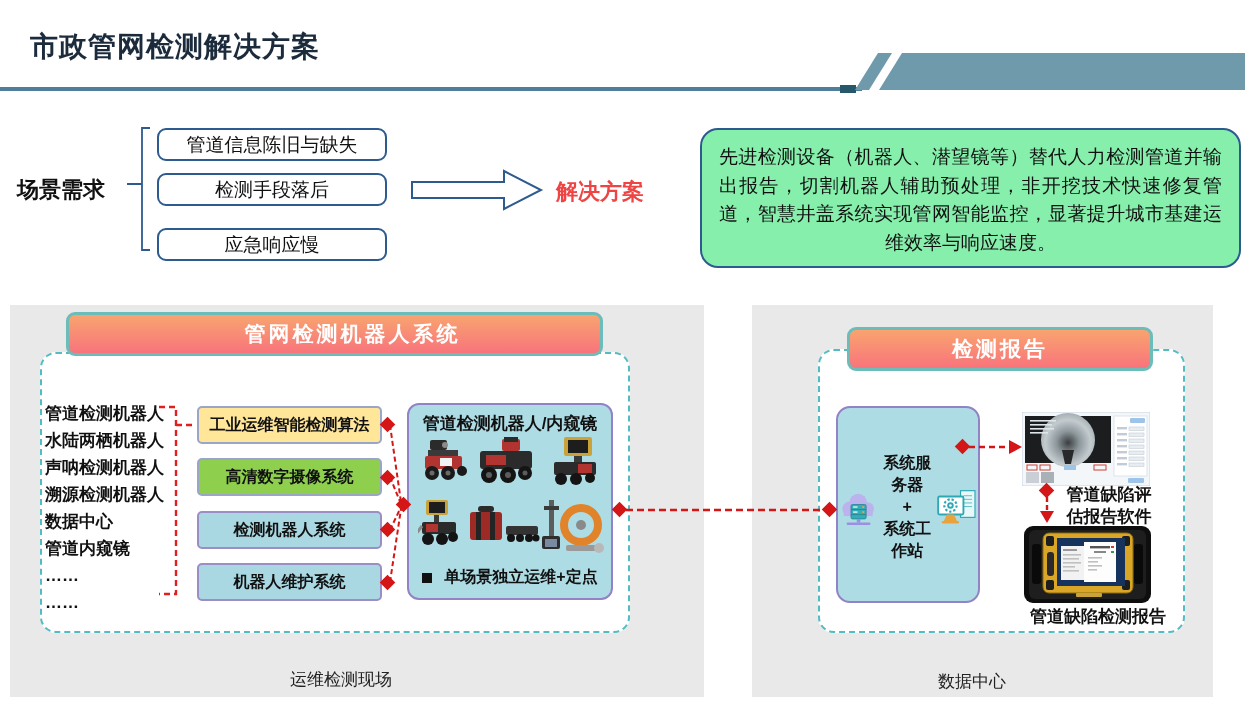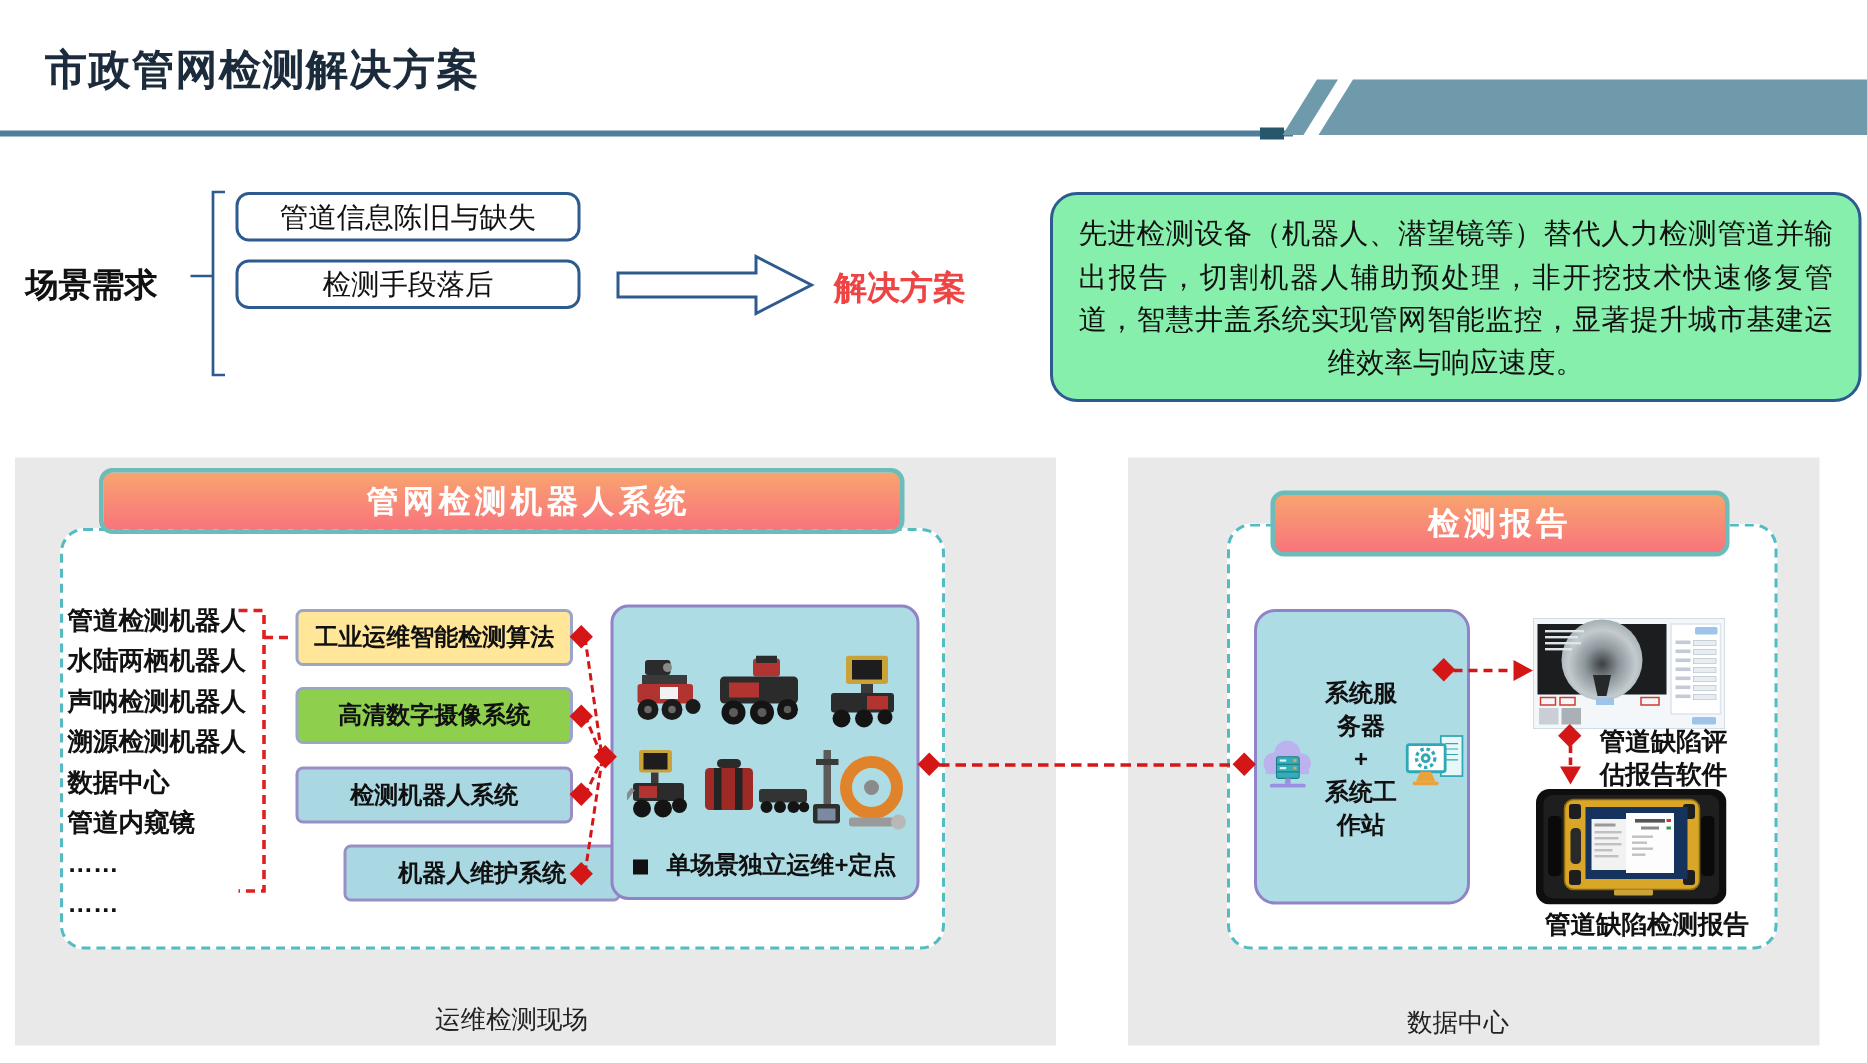--- a/index.html
+++ b/index.html
@@ -92,20 +92,21 @@
   <div class="underline-accent"></div>
   <svg class="banner-svg" width="395" height="42" viewBox="0 0 395 42">
     <polygon points="28,3 42,3 19,40 5,40" fill="#6e9aac"></polygon>
     <polygon points="52,3 395,3 395,40 29,40" fill="#6e9aac"></polygon>
   </svg>
 
   <div class="needs-label">场景需求</div>
 
   <div class="need-box need-1">管道信息陈旧与缺失</div>
   <div class="need-box need-2">检测手段落后</div>
+  <div class="need-box need-3">应急响应慢</div>
 
   <div class="solution-label">解决方案</div>
 
   <div class="solution-box">先进检测设备（机器人、潜望镜等）替代人力检测管道并输出报告，切割机器人辅助预处理，非开挖技术快速修复管道，智慧井盖系统实现管网智能监控，显著提升城市基建运维效率与响应速度。</div>
 
   <div class="panel panel-left"></div>
   <div class="panel panel-right"></div>
 
   <div class="dashed-zone zone-left"></div>
   <div class="dashed-zone zone-right"></div>
@@ -120,23 +121,24 @@
     <div class="device-item">溯源检测机器人</div>
     <div class="device-item">数据中心</div>
     <div class="device-item">管道内窥镜</div>
     <div class="device-item">……</div>
     <div class="device-item">……</div>
   </div>
 
   <div class="module mod-1" style="background-color: rgb(255, 230, 153); border-color: rgb(154, 165, 200);">工业运维智能检测算法</div>
   <div class="module mod-2" style="background-color: rgb(142, 208, 78); border-color: rgb(154, 165, 200);">高清数字摄像系统</div>
   <div class="module mod-3" style="background-color: rgb(169, 216, 226); border-color: rgb(155, 142, 196);">检测机器人系统</div>
-  <div class="module mod-4" style="background-color: rgb(169, 216, 226); border-color: rgb(155, 142, 196); margin-left: 32px;">机器人维护系统</div>
+  <div class="module mod-4" style="background-color: rgb(169, 216, 226); border-color: rgb(155, 142, 196);">机器人维护系统</div>
 
   <div class="scene-box">
+    <div class="scene-title">管道检测机器人/内窥镜</div>
     <div class="scene-bullet">
       <div class="bullet-square"></div>
       <span>单场景独立运维+定点</span>
     </div>
   </div>
 
   <svg class="robots-svg" style="left:418px; top:437px;" width="186" height="60" viewBox="0 0 186 60">
 
     <rect x="12" y="3" width="17" height="10" rx="2" fill="#2b2b2b"></rect>
       <circle cx="27" cy="8" r="3" fill="#8a8a8a"></circle>

